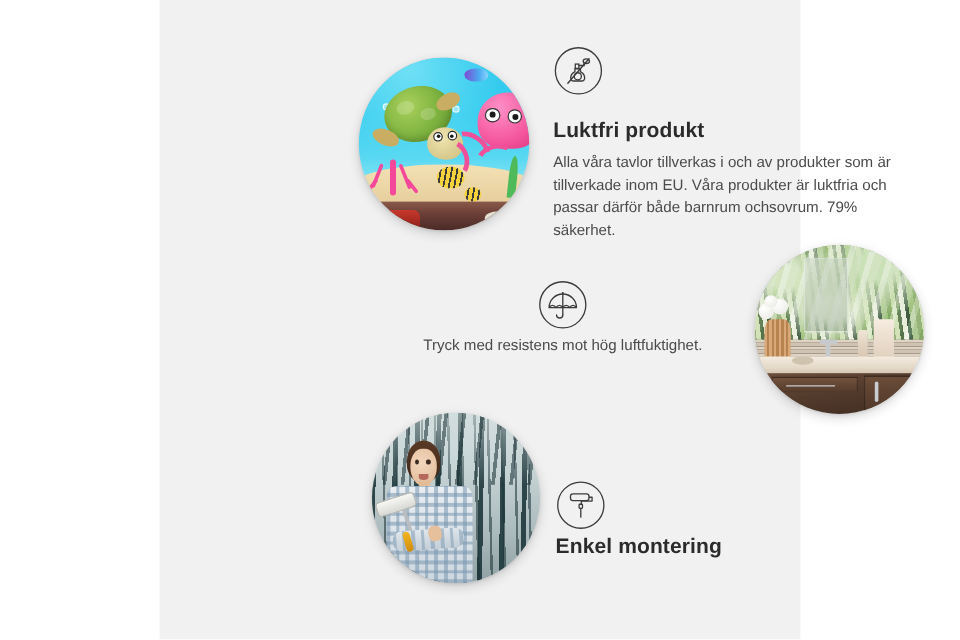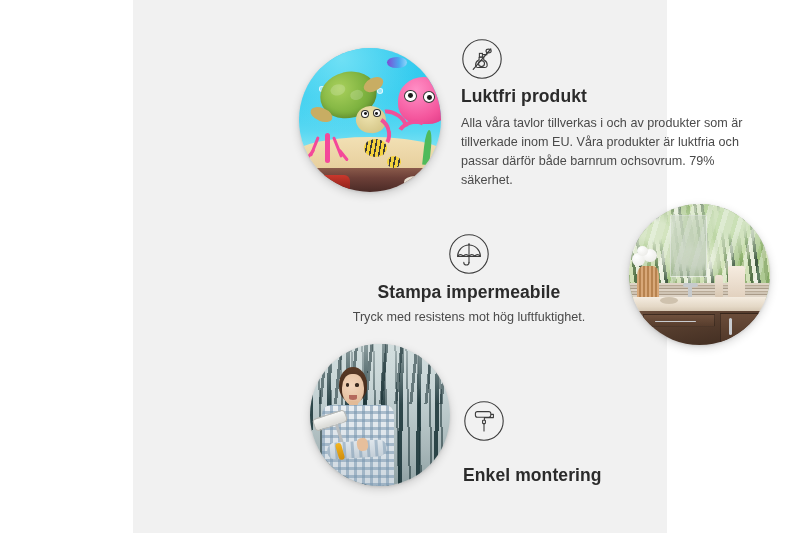--- a/index.html
+++ b/index.html
@@ -46,30 +46,30 @@
   .feature-body {
     margin: 6px 0 0 0;
     font-size: 12.6px;
     font-weight: 400;
     color: #4a4a4a;
     line-height: 1.52;
   }
 
   
   #feat-odourless { left: 328px; top: 38px; width: 300px; }
-  #feat-odourless .feature-title { margin-top: 6px; }
+  #feat-odourless .feature-title { margin-top: 18px; }
 
   
   #feat-waterproof { left: 214px; top: 233px; width: 244px; text-align: center; }
   #feat-waterproof .feature-title { text-align: center; margin-top: 7px; }
   #feat-waterproof .feature-body { text-align: center; margin-top: 4px; white-space: nowrap; }
 
   
   #feat-mounting { left: 330px; top: 400px; width: 260px; }
-  #feat-mounting .feature-title { margin-top: 23px; }
+  #feat-mounting .feature-title { margin-top: 3px; }
   #feat-mounting .feature-body { margin-top: 3px; }
 
   
   .icon-badge {
     width: 42px;
     height: 42px;
     display: block;
   }
   #feat-waterproof .icon-badge { margin: 0 auto; }
   .icon-badge svg { display: block; width: 42px; height: 42px; }
@@ -486,21 +486,20 @@
       <div class="icon-badge">
         <svg viewBox="0 0 42 42" xmlns="http://www.w3.org/2000/svg">
           <circle cx="21" cy="21" r="19.2" fill="none" stroke="#3c3c3c" stroke-width="1.1"></circle>
           <path d="M9.6 23.4a11.4 11.4 0 0 1 22.8 0z" fill="none" stroke="#3c3c3c" stroke-width="1.1" stroke-linejoin="round"></path>
           <path d="M9.6 23.4c1.5-2.6 4.1-2.6 5.7 0 1.5-2.6 4.1-2.6 5.7 0 1.5-2.6 4.1-2.6 5.7 0 1.5-2.6 4.1-2.6 5.7 0" fill="none" stroke="#3c3c3c" stroke-width="1.1" stroke-linejoin="round"></path>
           <line x1="21" y1="12" x2="21" y2="29.4" stroke="#3c3c3c" stroke-width="1.1" stroke-linecap="round"></line>
           <path d="M21 29.4a2.6 2.6 0 0 1-5.2 0" fill="none" stroke="#3c3c3c" stroke-width="1.1" stroke-linecap="round"></path>
           <circle cx="21" cy="11.2" r="0.9" fill="#3c3c3c"></circle>
         </svg>
       </div>
-      <h3 class="feature-title">Stampa impermeabile</h3>
       <p class="feature-body">Tryck med resistens mot hög luftfuktighet.</p>
     </div>
 
     <div class="photo-circle" id="circle-forest">
       <div class="photo-inner">
         <div class="forest-bg"></div>
         <div class="woman">
           <div class="w-hair"></div>
           <div class="w-face"></div>
           <div class="w-eye we1"></div>

